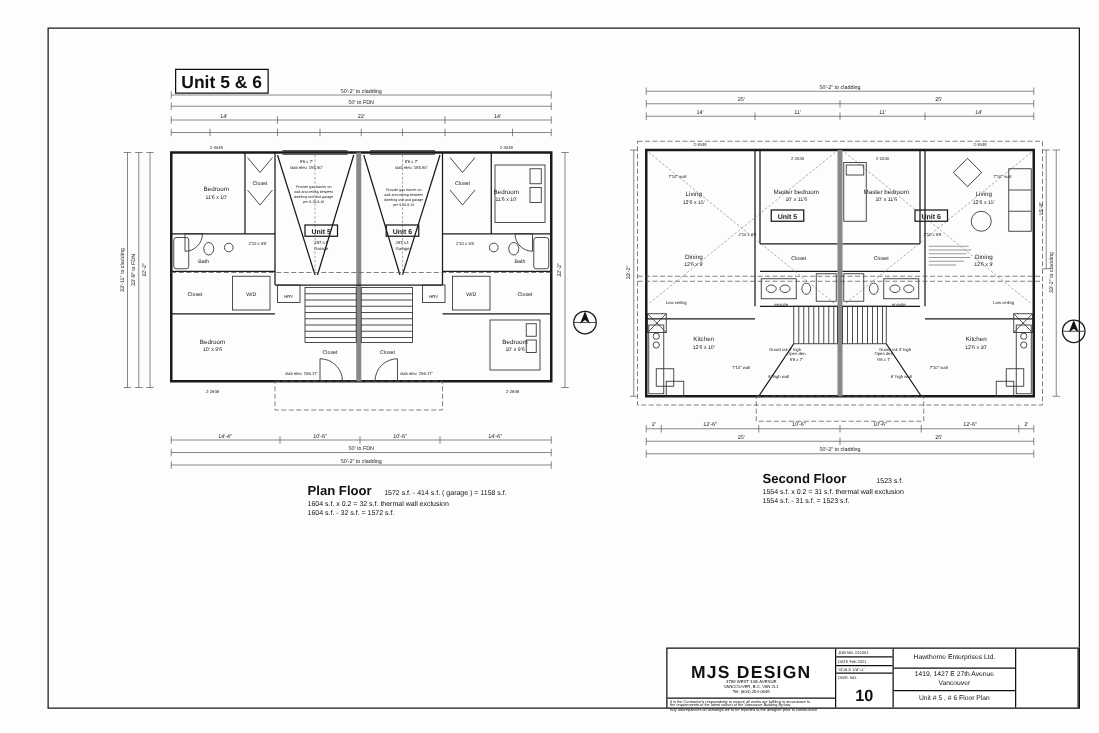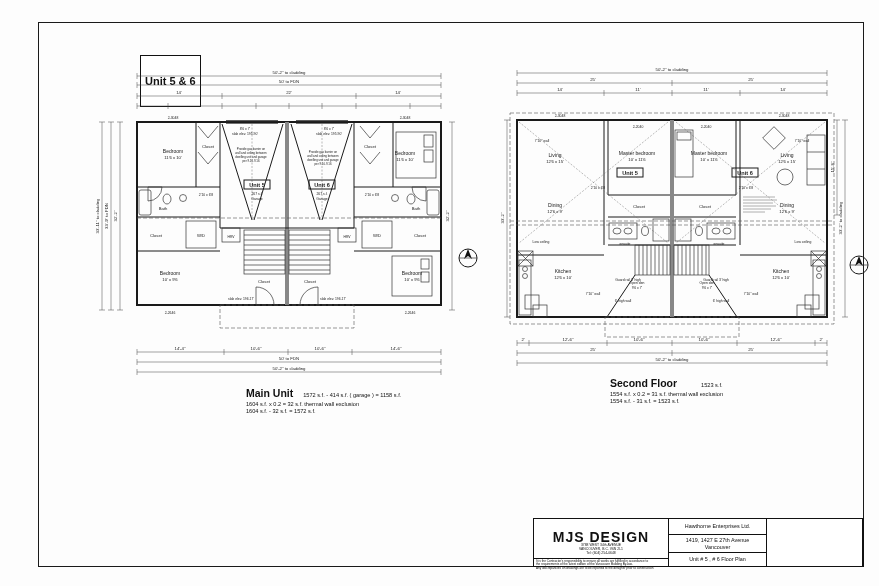--- a/index.html
+++ b/index.html
@@ -1,21 +1,21 @@
 <!DOCTYPE html>
 <html><head>
 <meta charset="utf-8">
 <style>
   * { margin:0; padding:0; box-sizing:border-box; }
   html,body { background:#ffffff; }
   body { font-family:"Liberation Sans", sans-serif; color:#111; }
   #page { position:relative; width:879px; height:586px; background:#fdfdfd; overflow:hidden; }
   #border { position:absolute; left:38px; top:22px; width:826px; height:545px; border:1.6px solid #1a1a1a; }
   #badge { position:absolute; left:140px; top:55px; border:1.2px solid #111; background:#fff;
-           font-size:11px; font-weight:bold; padding:19px 4px; }
+           font-size:14px; font-weight:bold; padding:1px 4px; }
   svg { position:absolute; overflow:visible; }
   svg text { font-family:"Liberation Sans", sans-serif; fill:#1a1a1a; }
   .lbl  { font-size:5px; text-anchor:middle; }
   .sm   { font-size:4.2px; text-anchor:middle; }
   .xs   { font-size:3.4px; text-anchor:middle; }
   .tiny { font-size:2.9px; text-anchor:middle; }
   .unit { font-size:5.6px; font-weight:bold; text-anchor:middle; }
   .dim  { font-size:4.3px; text-anchor:middle; }
   .wall { stroke:#1a1a1a; stroke-width:2; fill:none; }
   .iw   { stroke:#1a1a1a; stroke-width:1; fill:none; }
@@ -388,21 +388,21 @@
     </g>
 
     <g>
       <circle class="iw" cx="374" cy="210" r="9" fill="#fff"></circle>
       <polygon points="374,201 378,211 374,208 370,211" fill="#111"></polygon>
       <path class="fx" d="M365,210 H383"></path>
     </g>
   </svg>
 
   <div class="plan-title" style="left:246px; top:383px;">
-    <span class="big">Main Unit</span><span class="calc">1572 s.f. - 414 s.f. ( garage ) = 1158 s.f.</span>
+    <span class="big">Plan Floor</span><span class="calc">1572 s.f. - 414 s.f. ( garage ) = 1158 s.f.</span>
     <div class="calcline">1604 s.f. x 0.2 = 32 s.f. thermal wall exclusion</div>
     <div class="calcline">1604 s.f. - 32 s.f. = 1572 s.f.</div>
   </div>
   <div class="plan-title" style="left:610px; top:373px;">
     <span class="big">Second Floor</span><span class="calc" style="margin-left:24px;">1523 s.f.</span>
     <div class="calcline">1554 s.f. x 0.2 = 31 s.f. thermal wall exclusion</div>
     <div class="calcline">1554 s.f. - 31 s.f. = 1523 s.f.</div>
   </div>
 
   <div id="titleblock">
@@ -410,20 +410,27 @@
       <div class="name">MJS DESIGN</div>
       <div class="addr">3788 WEST 34th AVENUE</div>
       <div class="addr">VANCOUVER, B.C. V6N 2L1</div>
       <div class="addr">Tel: (604) 254-0648</div>
       <div class="disc">
         <div>It is the Contractor's responsibility to ensure all works are fulfilled in accordance to</div>
         <div>the requirements of the latest edition of the Vancouver Building By-law.</div>
         <div>Any discrepancies on drawings are to be reported to the designer prior to construction</div>
       </div>
     </div>
+    <div class="cell" id="tb-info">
+      <div class="row"><span>JOB NO.</span>&nbsp;<span>021301</span></div>
+      <div class="row"><span>DATE</span>&nbsp;<span>Feb 2021</span></div>
+      <div class="row"><span>SCALE</span>&nbsp;<span>1/4"=1'</span></div>
+      <div class="row" style="border-bottom:none;"><span>DWG. NO.</span></div>
+      <div class="dwg">10</div>
+    </div>
     <div class="cell" id="tb-client">
       <div class="r r1">Hawthorne Enterprises Ltd.</div>
       <div class="r r2">
         <div>1419, 1427  E 27th Avenue</div>
         <div>Vancouver</div>
       </div>
       <div class="r r3">Unit # 5 , # 6 Floor Plan</div>
     </div>
     <div class="cell" id="tb-empty"></div>
   </div>

